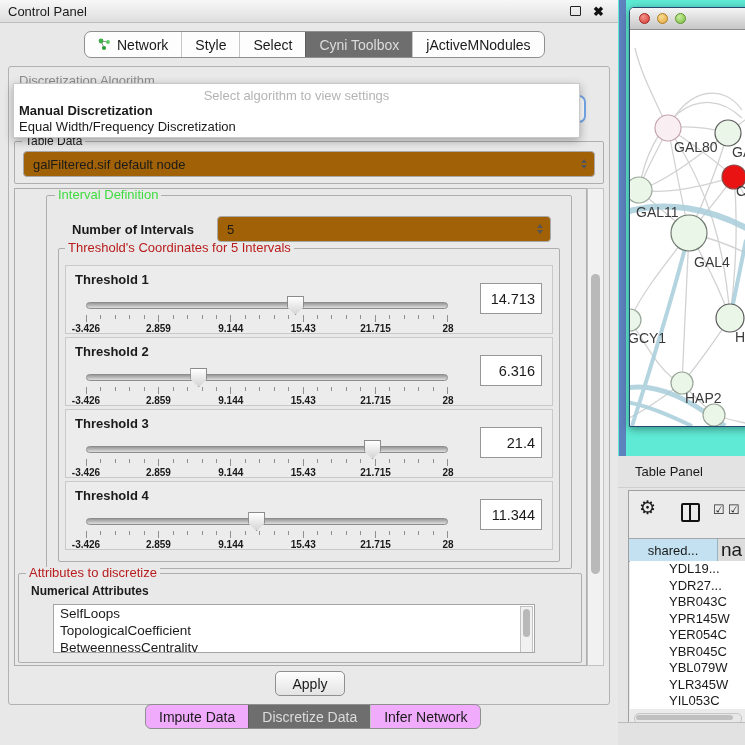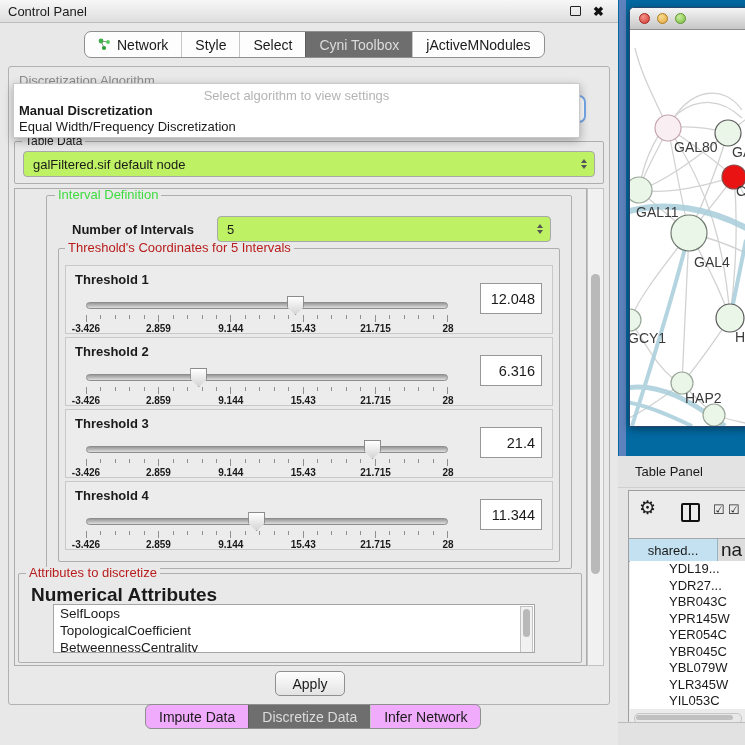--- a/index.html
+++ b/index.html
@@ -30,21 +30,21 @@
   #algo-combo{position:absolute;left:13px;top:28px;width:560px;height:24px;background:#fff;
               border:2px solid #74a7e8;border-radius:7px;}
   
   #algo-popup{position:absolute;left:4px;top:16px;width:565px;height:53px;background:#fff;
               border:1px solid #c9c9c9;box-shadow:0 3px 9px rgba(0,0,0,.3);z-index:5;}
   #algo-popup .hint{text-align:center;color:#b4b4b4;font-size:13px;padding-top:4px;}
   #algo-popup .opt{font-size:13px;line-height:16px;padding-left:5px;}
   #algo-popup .opt.bold{font-weight:bold;}
   
   .titled-group{position:absolute;border:1px solid #aeaeae;border-radius:2px;}
-  .combo{background:#bef264;border:1px solid #a8a8a8;border-radius:4px;display:flex;align-items:center;font-size:13px;}
+  .combo{background:#a16207;border:1px solid #a8a8a8;border-radius:4px;display:flex;align-items:center;font-size:13px;}
   .combo .val{flex:1;padding-left:9px;overflow:hidden;white-space:nowrap;}
   .spinner{display:flex;flex-direction:column;gap:2px;padding-right:7px;}
   .spinner i{display:block;width:0;height:0;border-left:3.5px solid transparent;border-right:3.5px solid transparent;}
   .spinner .up{border-bottom:4px solid #555;}
   .spinner .dn{border-top:4px solid #555;}
   
   #viewport{position:absolute;left:5px;top:121px;width:571px;height:476px;border:1px solid #adadad;background:#e9e9e9;overflow:hidden;}
   .vscroll{position:absolute;background:#f1f1f1;border:1px solid #c2c2c2;}
   .vscroll .thumb{position:absolute;background:#b9b9b9;border-radius:5px;}
   
@@ -66,21 +66,21 @@
   
   #attr-list{position:absolute;left:34px;top:30px;width:480px;height:47px;background:#fff;border:1px solid #a5a5a5;overflow:hidden;}
   #attr-list .item{font-size:13.5px;line-height:17px;padding-left:6px;white-space:nowrap;}
   
   #apply-btn{position:absolute;left:266px;top:604px;width:68px;height:23px;background:linear-gradient(#fefefe,#e3e3e3);
              border:1px solid #8f8f8f;border-radius:5px;font-size:14px;display:flex;align-items:center;justify-content:center;}
   #bottom-tab-bar{position:absolute;left:145px;top:704px;height:23px;display:flex;background:#f0abfc;
                   border:1px solid #8f8f8f;border-radius:6px;overflow:hidden;font-size:14px;}
   
   #right{position:absolute;left:618px;top:0;width:127px;height:745px;background:#e4e4e4;overflow:hidden;}
-  #desktop{position:absolute;left:0;top:0;width:127px;height:456px;background:#0369a1;}
+  #desktop{position:absolute;left:0;top:0;width:127px;height:456px;background:#5eead4;}
   #desktop .edge{position:absolute;left:1px;top:0;width:7px;height:100%;background:#5d83be;}
   #net-window{position:absolute;left:11px;top:7px;width:120px;height:418px;background:#fff;
               border:1px solid #26476f;border-radius:5px 0 0 0;overflow:hidden;box-shadow:0 2px 8px rgba(0,0,0,.4);}
   #net-titlebar{height:21px;background:linear-gradient(#f5f5f5,#c6c6c6);border-bottom:1px solid #8e8e8e;
                 display:flex;align-items:center;padding-left:9px;gap:7px;}
   .light{width:11px;height:11px;border-radius:50%;box-sizing:border-box;}
   .light.red{background:radial-gradient(circle at 35% 30%,#f4938b,#d33b32);border:1px solid #a5241e;}
   .light.yellow{background:radial-gradient(circle at 35% 30%,#f8dc94,#e3a73a);border:1px solid #b07b1e;}
   .light.green{background:radial-gradient(circle at 35% 30%,#c8eb9e,#7bc043);border:1px solid #5a9427;}
   #net-canvas{position:relative;height:396px;background:#fff;}
@@ -225,21 +225,21 @@
                     </div>
       <div class="tick-labels">
                       <span style="left: 0%;">-3.426</span>
                       <span style="left: 20%;">2.859</span>
                       <span style="left: 40%;">9.144</span>
                       <span style="left: 60%;">15.43</span>
                       <span style="left: 80%;">21.715</span>
                       <span style="left: 100%;">28</span>
                     </div>
     </div>
-    <div class="thr-value">12.048</div>
+    <div class="thr-value">14.713</div>
   </div>
                 <div class="thr-box" style="top: 88px;">
     <span class="thr-label">Threshold 2</span>
     <div class="slider">
       <div class="track"></div>
       <div class="knob" style="left: 30.9998%;"></div>
       <div class="ticks">
                       <i class="major"></i>
                       <i></i>
                       <i></i>
@@ -365,21 +365,21 @@
                     </div>
     </div>
     <div class="thr-value">11.344</div>
   </div>
               </div>
           </div>
         </div>
 
         <div class="titled-group" style="left:3px;top:384px;width:562px;height:88px;">
           <span class="group-label blue" style="left:7px;top:-7px;font-size:13px;">Attributes to discretize</span>
-          <span style="position:absolute;left:12px;top:10px;font-size:19px;font-weight:bold;">Numerical Attributes</span>
+          <span style="position:absolute;left:12px;top:10px;font-size:12px;font-weight:bold;">Numerical Attributes</span>
           <div id="attr-list">
             <div id="attr-items">
                 <div class="item">SelfLoops</div>
                 <div class="item">TopologicalCoefficient</div>
                 <div class="item">BetweennessCentrality</div>
               </div>
             <div class="vscroll" style="right:1px;top:1px;width:11px;height:45px;">
               <span class="thumb" style="left:2px;top:2px;width:7px;height:28px;"></span>
             </div>
           </div>

